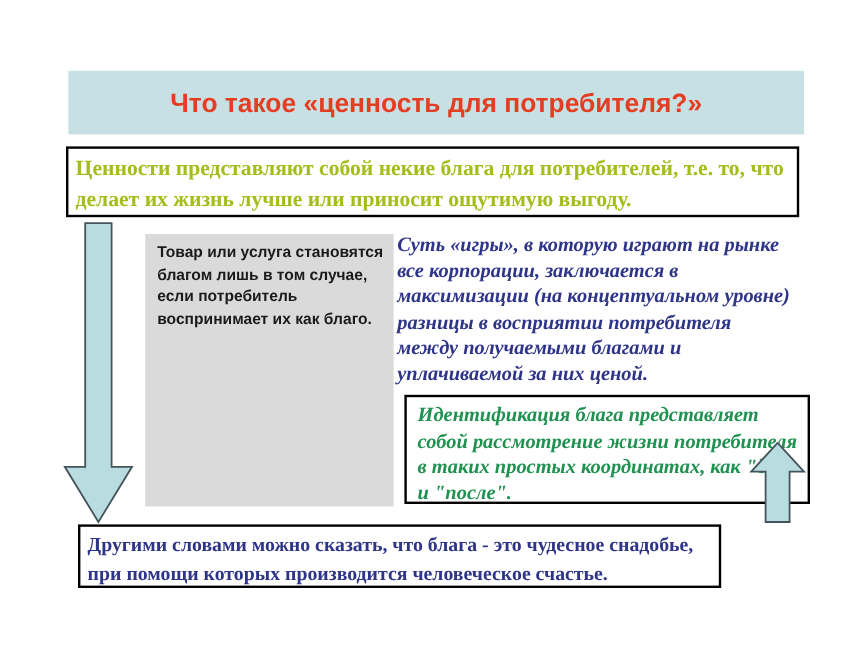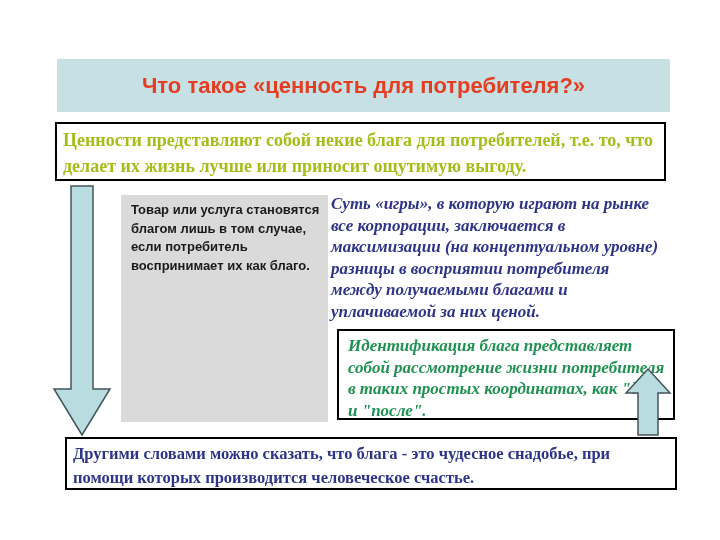--- a/index.html
+++ b/index.html
@@ -60,21 +60,21 @@
     left:337px; top:329px; width:338px; height:91px;
     background:#ffffff;
     border:2px solid var(--box-border);
     padding:4px 6px 0 9px;
     font-family:"Liberation Serif", serif;
     font-style:italic; font-weight:bold;
     font-size:17px; line-height:21.5px;
     color:var(--green-text);
   }
   .footer-box{
-    left:65px; top:437px; width:612px; height:53px;
+    left:65px; top:437px; width:536px; height:53px;
     background:#ffffff;
     border:2px solid var(--box-border);
     padding:3px 6px 0 6px;
     font-family:"Liberation Serif", serif;
     font-weight:bold; font-size:16.5px; line-height:24px;
     color:var(--navy-text);
   }
   .down-arrow{left:51px; top:185px; width:62px; height:252px;}
   .up-arrow{left:624px; top:368px; width:48px; height:68px; z-index:5;}
   .arrow-shape{fill:var(--arrow-fill); stroke:var(--arrow-stroke); stroke-width:1.5;}

